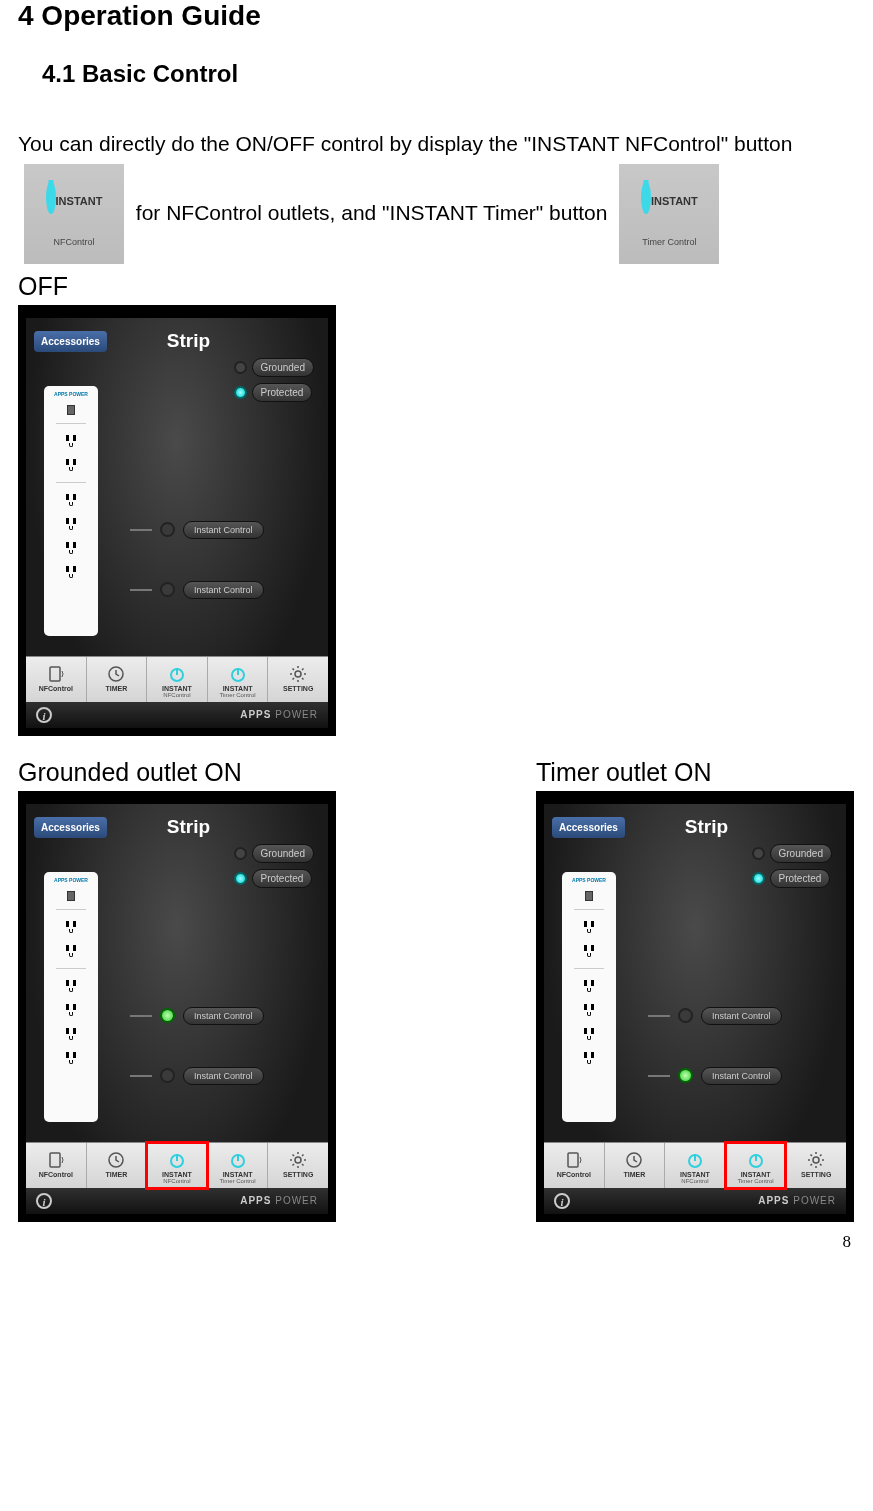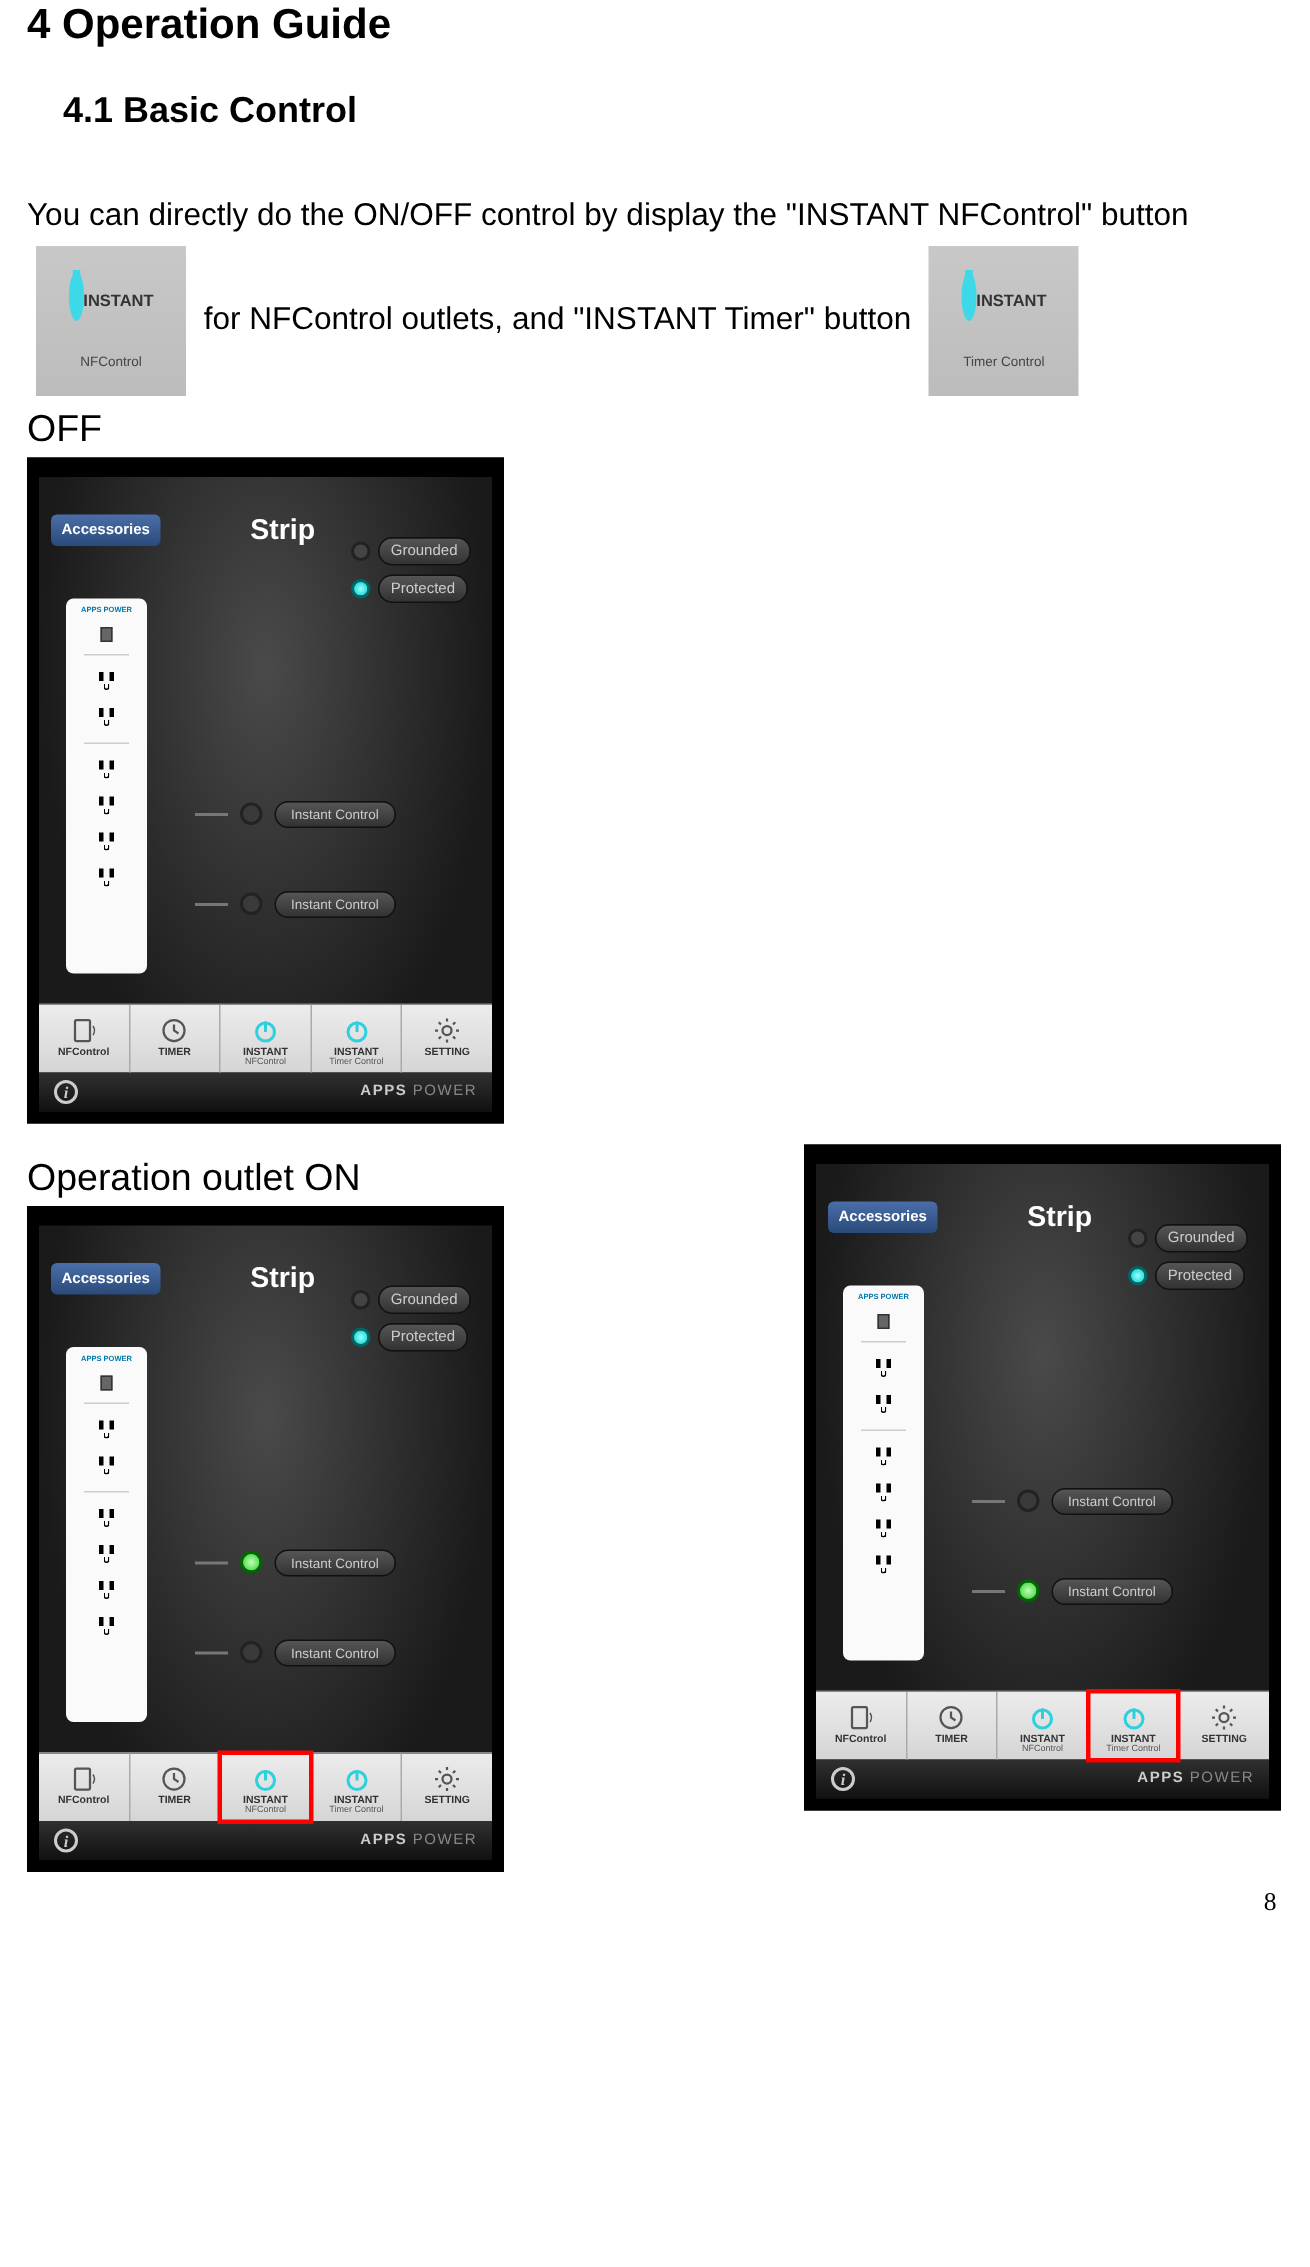--- a/index.html
+++ b/index.html
@@ -51,22 +51,22 @@
     border: 3px solid #000;
     background: #000;
     padding: 10px 5px 5px 5px;
   }
   .phone-inner {
     background: radial-gradient(ellipse at 50% 30%, #4a4a4a 0%, #1a1a1a 70%);
     position: relative;
   }
   .topbar {
     display: flex;
-    align-items: flex-start;
-    padding: 25px 8px 4px 8px;
+    align-items: flex-end;
+    padding: 12px 8px 4px 8px;
   }
   .acc-btn {
     background: linear-gradient(#4a6ea8, #2a4a7a);
     color: #fff;
     font-size: 10px;
     font-weight: bold;
     padding: 5px 7px;
     border-radius: 4px;
     position: relative;
   }
@@ -382,21 +382,21 @@
     </div>
     <div class="footer">
       <div class="info">i</div>
       <div class="brand"><b>APPS</b> POWER</div>
     </div>
   </div>
 </div>
 
 <div class="shots-row" style="margin-top:14px;">
   <div class="shot-col">
-    <div class="state-label">Operation outlet ON</div>
+    <div class="state-label">Grounded outlet ON</div>
 
     <div class="phone">
       <div class="phone-inner">
         <div class="topbar">
           <span class="acc-btn">Accessories</span>
           <span class="title">Strip</span>
         </div>
         <div class="status-chips">
           <div class="chip">
             <span class="dot"></span>
@@ -521,20 +521,21 @@
         </div>
         <div class="footer">
           <div class="info">i</div>
           <div class="brand"><b>APPS</b> POWER</div>
         </div>
       </div>
     </div>
   </div>
 
   <div class="shot-col">
+    <div class="state-label">Timer outlet ON</div>
 
     <div class="phone">
       <div class="phone-inner">
         <div class="topbar">
           <span class="acc-btn">Accessories</span>
           <span class="title">Strip</span>
         </div>
         <div class="status-chips">
           <div class="chip">
             <span class="dot"></span>

